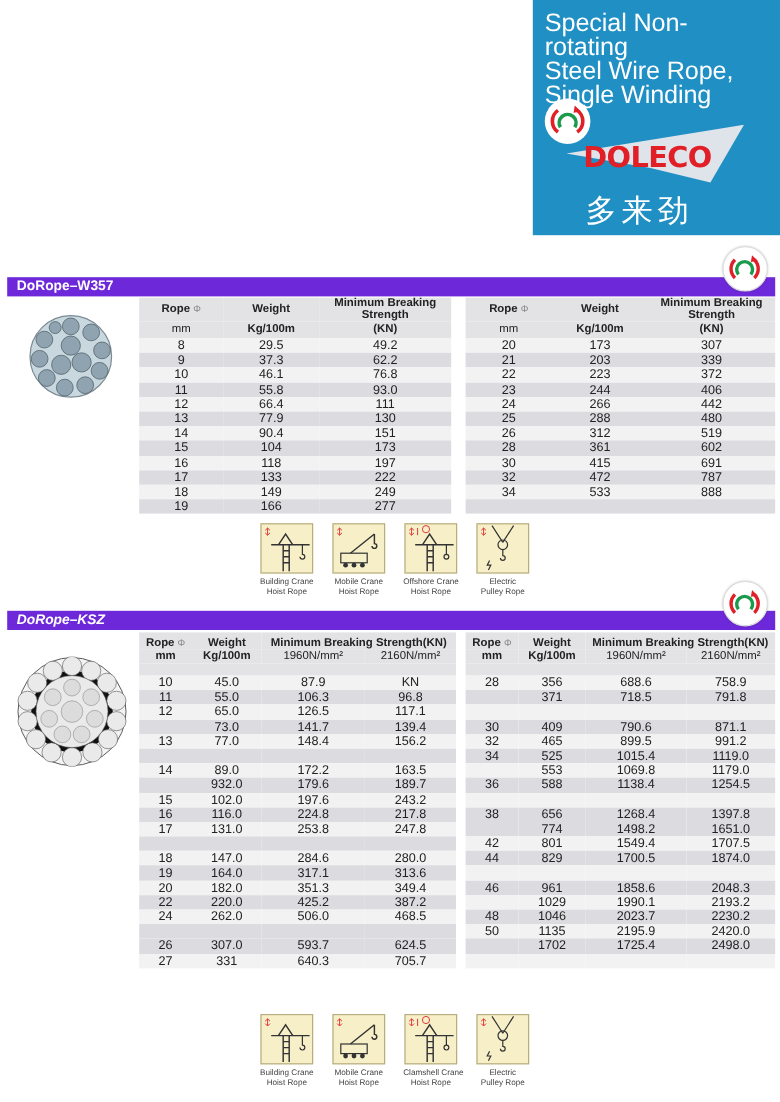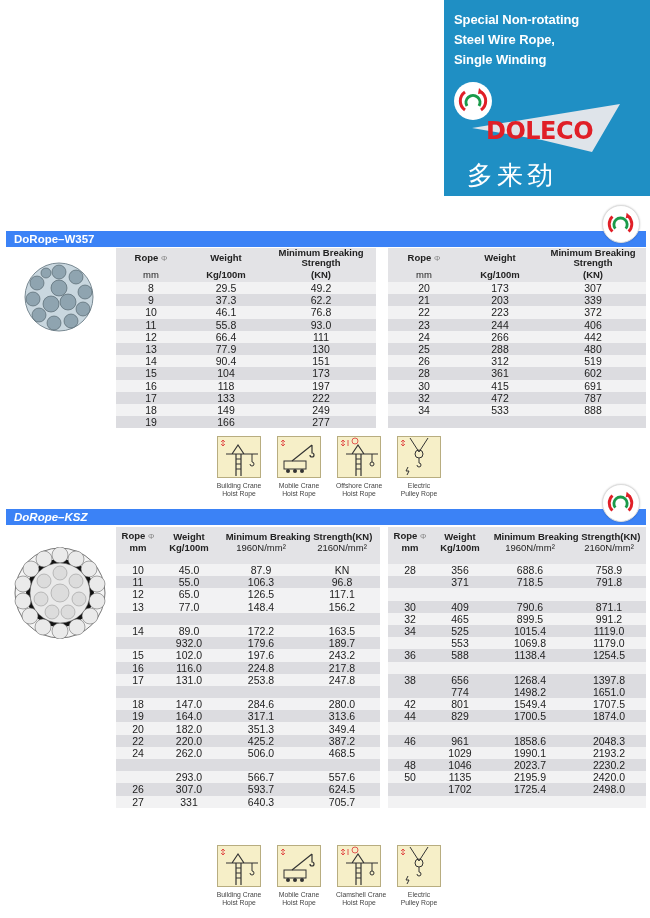--- a/index.html
+++ b/index.html
@@ -4,43 +4,43 @@
 <style>
   * { box-sizing: border-box; margin: 0; padding: 0; }
   html, body { width: 650px; height: 918px; background: #ffffff; overflow: hidden; }
   body { font-family: "Liberation Sans", sans-serif; color: #222; position: relative; }
 
   
   .brand {
     position: absolute; left: 444px; top: 0; width: 206px; height: 196px;
     background: #1f8fc4; color: #fff; padding: 10px 8px 0 10px;
   }
-  .brand-title { font-weight: bold; font-size: 13px; line-height: 20px; letter-spacing: -0.1px; }
+  .brand-title { font-weight: normal; font-size: 21px; line-height: 20px; letter-spacing: -0.1px; }
   .brand-logo-circle {
     position: absolute; left: 10px; top: 82px; width: 38px; height: 38px;
     border-radius: 50%; background: #fff;
   }
   .brand-logo-circle svg { width: 38px; height: 38px; }
   .brand-banner {
     position: absolute; left: 28px; top: 104px; width: 152px; height: 50px;
   }
   .brand-banner svg { width: 152px; height: 50px; }
   .brand-doleco {
     position: absolute; left: 42px; top: 117px; font-size: 24px; font-weight: 900;
     color: #e01f27; letter-spacing: -0.5px; font-family: "DejaVu Sans", sans-serif;
   }
   .brand-cn {
-    position: absolute; left: 23px; top: 158px; font-size: 26px; letter-spacing: 4px;
+    position: absolute; left: 44px; top: 158px; font-size: 26px; letter-spacing: 4px;
     color: #fff; font-family: "DejaVu Sans", sans-serif;
   }
 
   
   .section-bar {
     position: absolute; left: 6px; width: 640px; height: 16px;
-    background: #3b82f6; color: #fff; font-weight: bold; font-size: 11.5px;
+    background: #6d28d9; color: #fff; font-weight: bold; font-size: 11.5px;
     padding: 2px 0 0 8px;
   }
   .logo-round {
     position: absolute; width: 38px; height: 38px; border-radius: 50%;
     background: #fff; border: 1px solid #ddd; box-shadow: 0 0 2px rgba(0,0,0,0.2);
   }
   .logo-round svg { width: 36px; height: 36px; }
 
   
   .tbl { position: absolute; border-collapse: collapse; font-size: 10.5px; }
@@ -404,20 +404,26 @@
         <td>55.0</td>
         <td>106.3</td>
         <td>96.8</td>
       </tr>
       <tr class="odd">
         <td>12</td>
         <td>65.0</td>
         <td>126.5</td>
         <td>117.1</td>
       </tr>
+      <tr class="even">
+        <td></td>
+        <td>73.0</td>
+        <td>141.7</td>
+        <td>139.4</td>
+      </tr>
       <tr class="odd">
         <td>13</td>
         <td>77.0</td>
         <td>148.4</td>
         <td>156.2</td>
       </tr>
       <tr class="even">
         <td></td>
         <td></td>
         <td></td>
@@ -487,26 +493,20 @@
         <td>24</td>
         <td>262.0</td>
         <td>506.0</td>
         <td>468.5</td>
       </tr>
       <tr class="even">
         <td></td>
         <td></td>
         <td></td>
         <td></td>
-      </tr>
-      <tr class="odd">
-        <td></td>
-        <td>293.0</td>
-        <td>566.7</td>
-        <td>557.6</td>
       </tr>
       <tr class="even">
         <td>26</td>
         <td>307.0</td>
         <td>593.7</td>
         <td>624.5</td>
       </tr>
       <tr class="odd">
         <td>27</td>
         <td>331</td>

